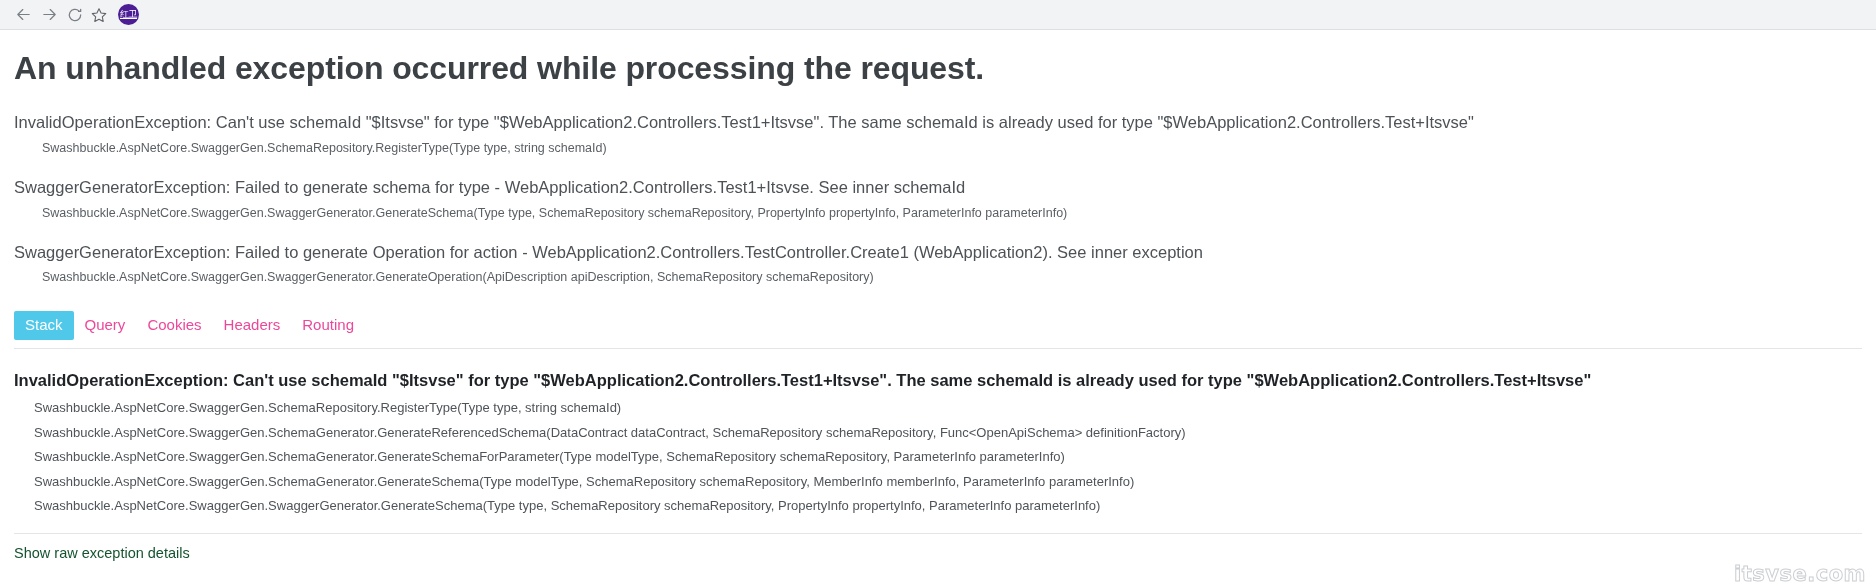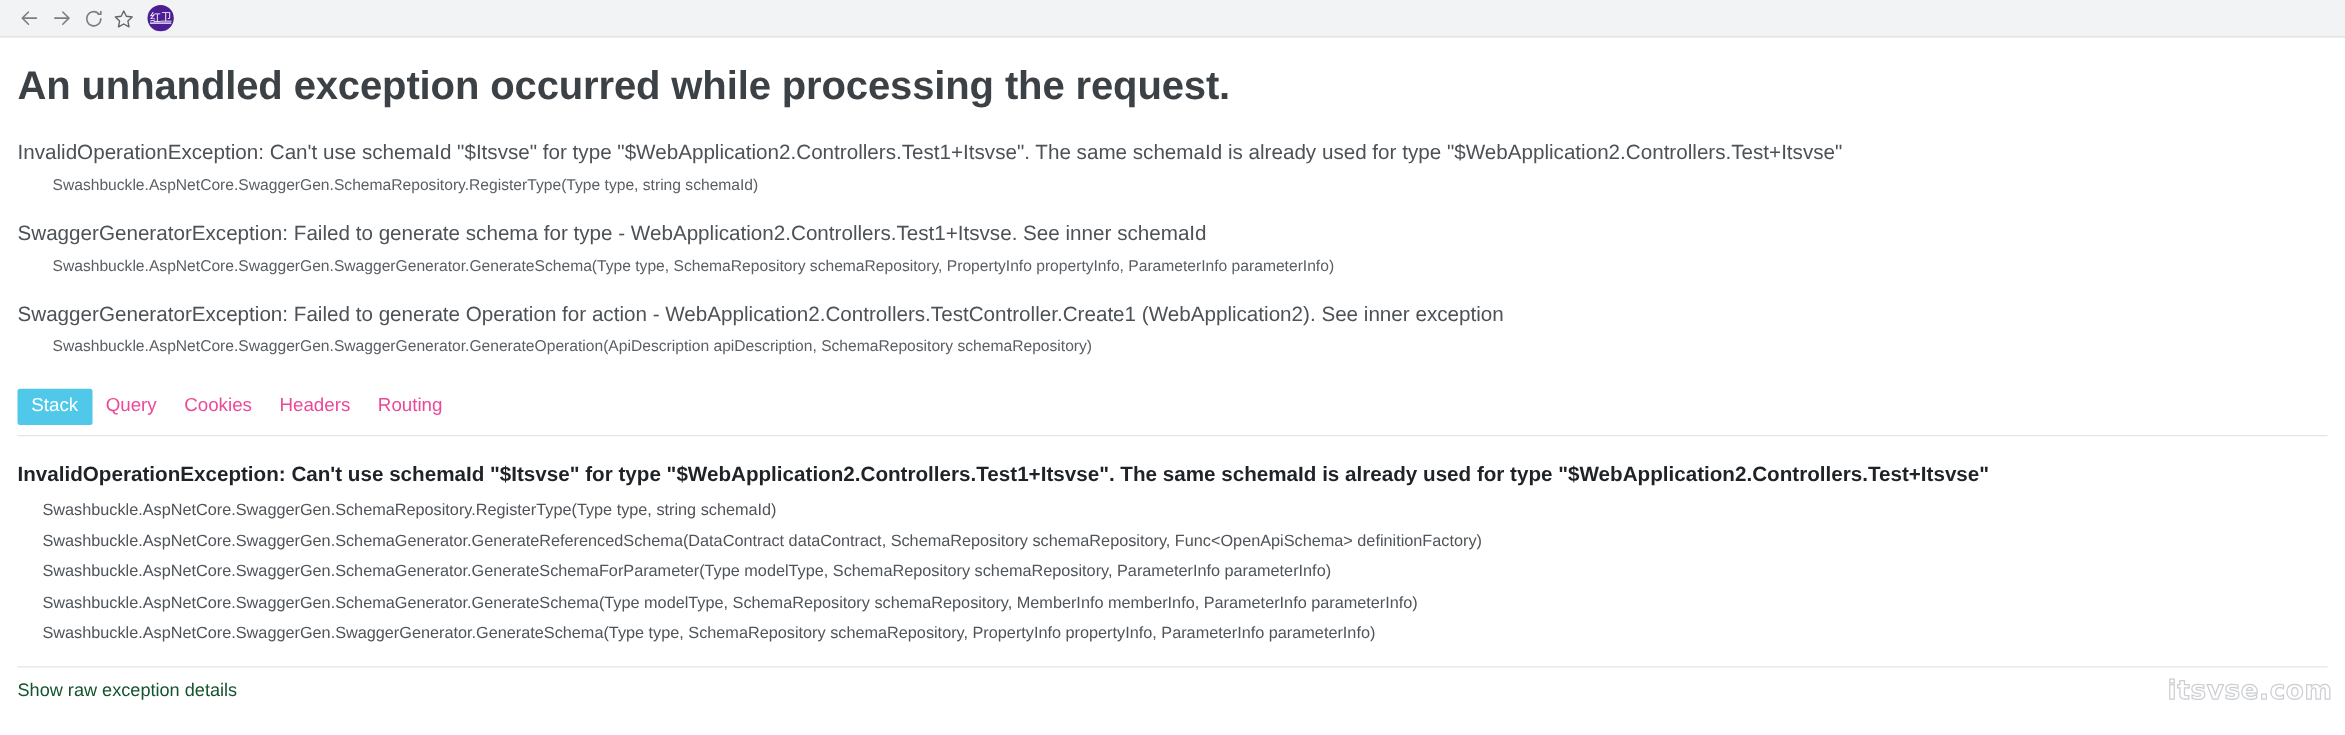--- a/index.html
+++ b/index.html
@@ -161,21 +161,21 @@
     font-size: 14.5px;
     color: #14532d;
     text-decoration: none;
     cursor: pointer;
   }
 
   
   #watermark {
     position: absolute;
     right: 10px;
-    bottom: 44px;
+    bottom: 22px;
     font-family: "DejaVu Sans", sans-serif;
     font-size: 21px;
     font-weight: bold;
     letter-spacing: 0.5px;
     color: transparent;
     -webkit-text-stroke: 1px #c9ccd0;
     opacity: 0.95;
     pointer-events: none;
     user-select: none;
   }

